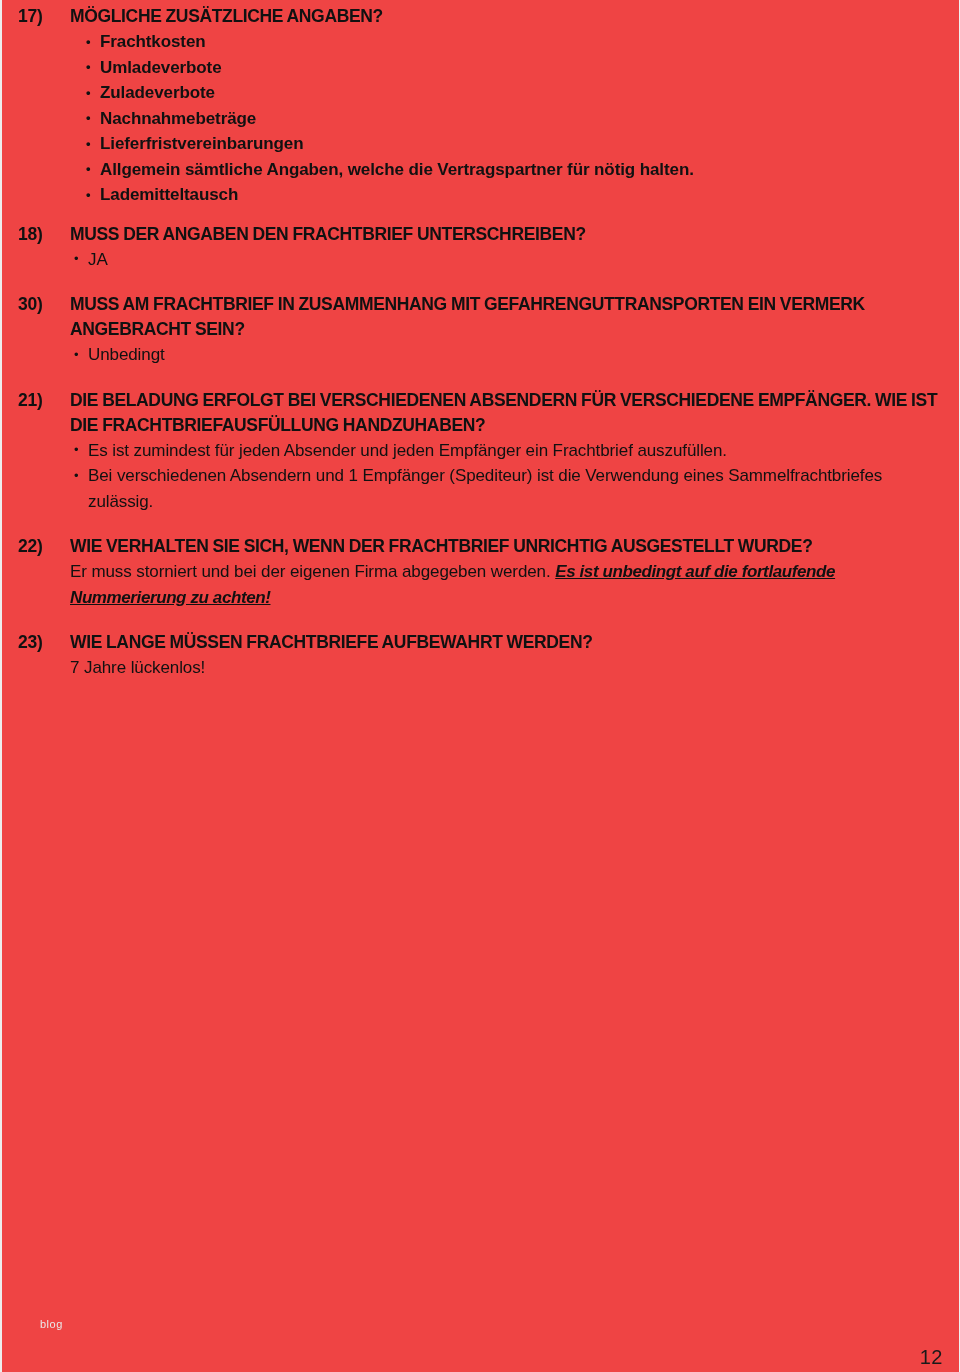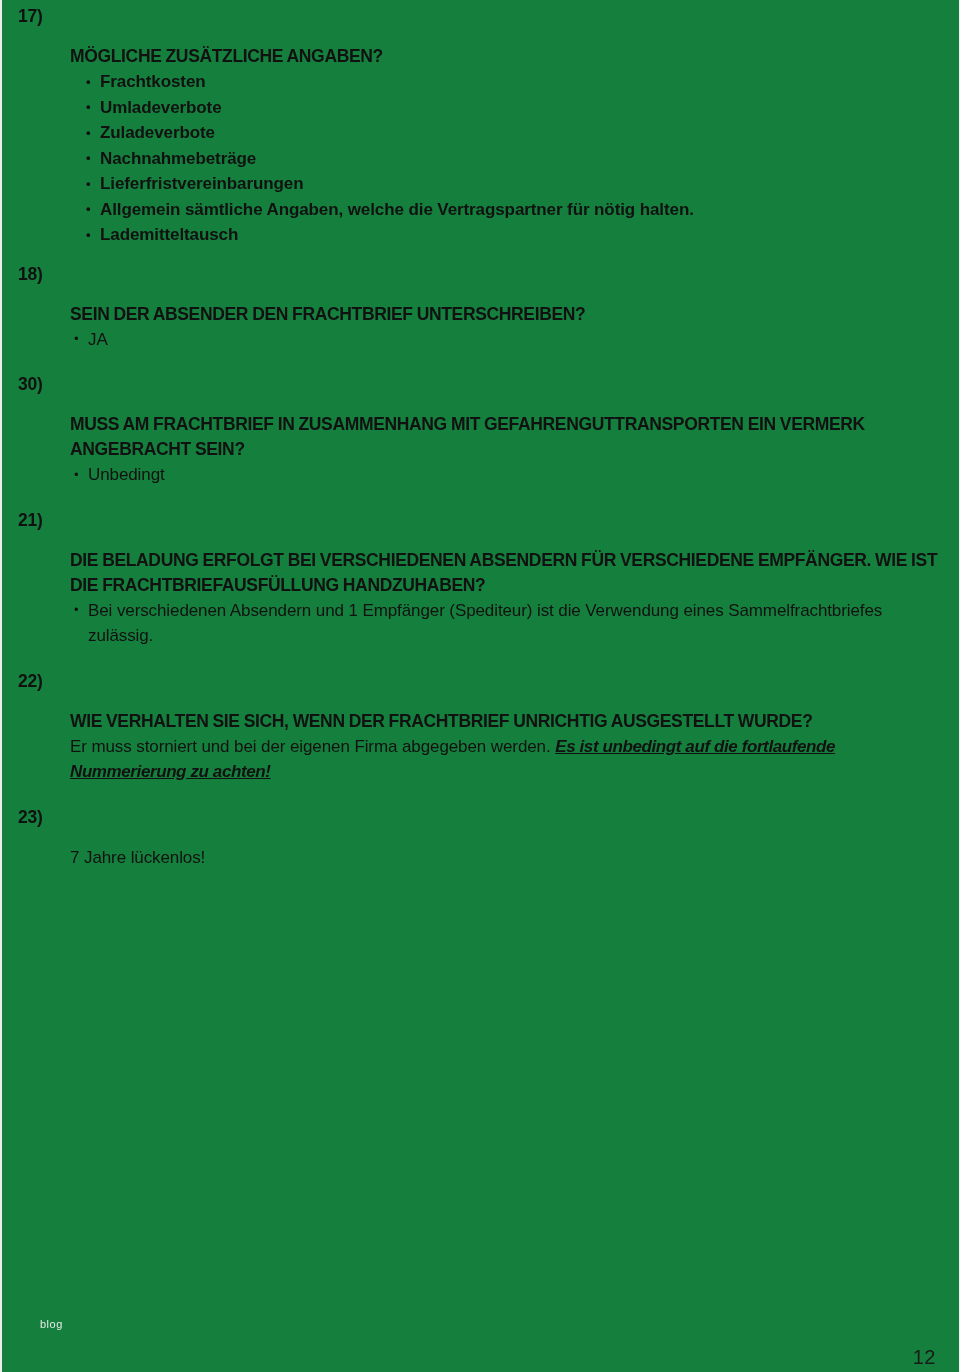--- a/index.html
+++ b/index.html
@@ -6,21 +6,21 @@
   html, body {
     margin: 0;
     padding: 0;
     background: #ffffff;
   }
   .page {
     position: relative;
     width: 960px;
     height: 1372px;
     box-sizing: border-box;
-    background: #15803d;
+    background: #ef4444;
     border-left: 2px solid #ededed;
     border-right: 1px solid #f0f0f0;
     overflow: hidden;
     font-family: "Liberation Sans", "DejaVu Sans", sans-serif;
     color: #111111;
     -webkit-font-smoothing: none;
   }
 
   .content {
     position: absolute;
@@ -43,21 +43,20 @@
     font-weight: bold;
     font-size: 17.5px;
     line-height: 25px;
     letter-spacing: -0.2px;
     padding-left: 6px;
     box-sizing: border-box;
   }
   .qbody {
     flex: 1 1 auto;
     min-width: 0;
-    margin-top: 40px;
   }
   .qtitle {
     font-weight: bold;
     font-size: 17.5px;
     line-height: 25px;
     letter-spacing: -0.35px;
     word-spacing: -0.5px;
     margin: 0;
   }
 
@@ -115,21 +114,21 @@
     left: 38px;
     top: 1318px;
     font-size: 11px;
     line-height: 12px;
     color: #e9e9e9;
     letter-spacing: 0.5px;
     user-select: none;
   }
   .pagenum {
     position: absolute;
-    right: 23px;
+    right: 16px;
     bottom: 4px;
     font-size: 20px;
     line-height: 22px;
     color: #1a1a1a;
     letter-spacing: 0.5px;
     margin-left: 40px;
   }
 </style>
 </head>
 <body>
@@ -150,21 +149,21 @@
           <li>Lieferfristvereinbarungen</li>
           <li>Allgemein sämtliche Angaben, welche die Vertragspartner für nötig halten.</li>
           <li>Lademitteltausch</li>
         </ul>
       </div>
     </div>
 
     <div class="qblock">
       <div class="qnum">18)</div>
       <div class="qbody">
-        <p class="qtitle">SEIN DER ABSENDER DEN FRACHTBRIEF UNTERSCHREIBEN?</p>
+        <p class="qtitle">MUSS DER ANGABEN DEN FRACHTBRIEF UNTERSCHREIBEN?</p>
         <ul class="answers">
           <li>JA</li>
         </ul>
       </div>
     </div>
 
 
     <div class="qblock">
       <div class="qnum">30)</div>
       <div class="qbody">
@@ -173,36 +172,38 @@
           <li>Unbedingt</li>
         </ul>
       </div>
     </div>
 
     <div class="qblock">
       <div class="qnum">21)</div>
       <div class="qbody">
         <p class="qtitle">DIE BELADUNG ERFOLGT BEI VERSCHIEDENEN ABSENDERN FÜR VERSCHIEDENE EMPFÄNGER. WIE IST DIE FRACHTBRIEFAUSFÜLLUNG HANDZUHABEN?</p>
         <ul class="answers">
+          <li>Es ist zumindest für jeden Absender und jeden Empfänger ein Frachtbrief auszufüllen.</li>
           <li>Bei verschiedenen Absendern und 1 Empfänger (Spediteur) ist die Verwendung eines Sammelfrachtbriefes zulässig.</li>
         </ul>
       </div>
     </div>
 
     <div class="qblock">
       <div class="qnum">22)</div>
       <div class="qbody">
         <p class="qtitle">WIE VERHALTEN SIE SICH, WENN DER FRACHTBRIEF UNRICHTIG AUSGESTELLT WURDE?</p>
         <p class="plain"><span>Er muss storniert und bei der eigenen Firma abgegeben werden. </span><em class="stress">Es ist unbedingt auf die fortlaufende Nummerierung zu achten!</em></p>
       </div>
     </div>
 
     <div class="qblock">
       <div class="qnum">23)</div>
       <div class="qbody">
+        <p class="qtitle">WIE LANGE MÜSSEN FRACHTBRIEFE AUFBEWAHRT WERDEN?</p>
         <p class="plain">7 Jahre lückenlos!</p>
       </div>
     </div>
 
   </div>
 
   <div class="watermark">blog</div>
   <div class="pagenum">12</div>
 
 </div>

